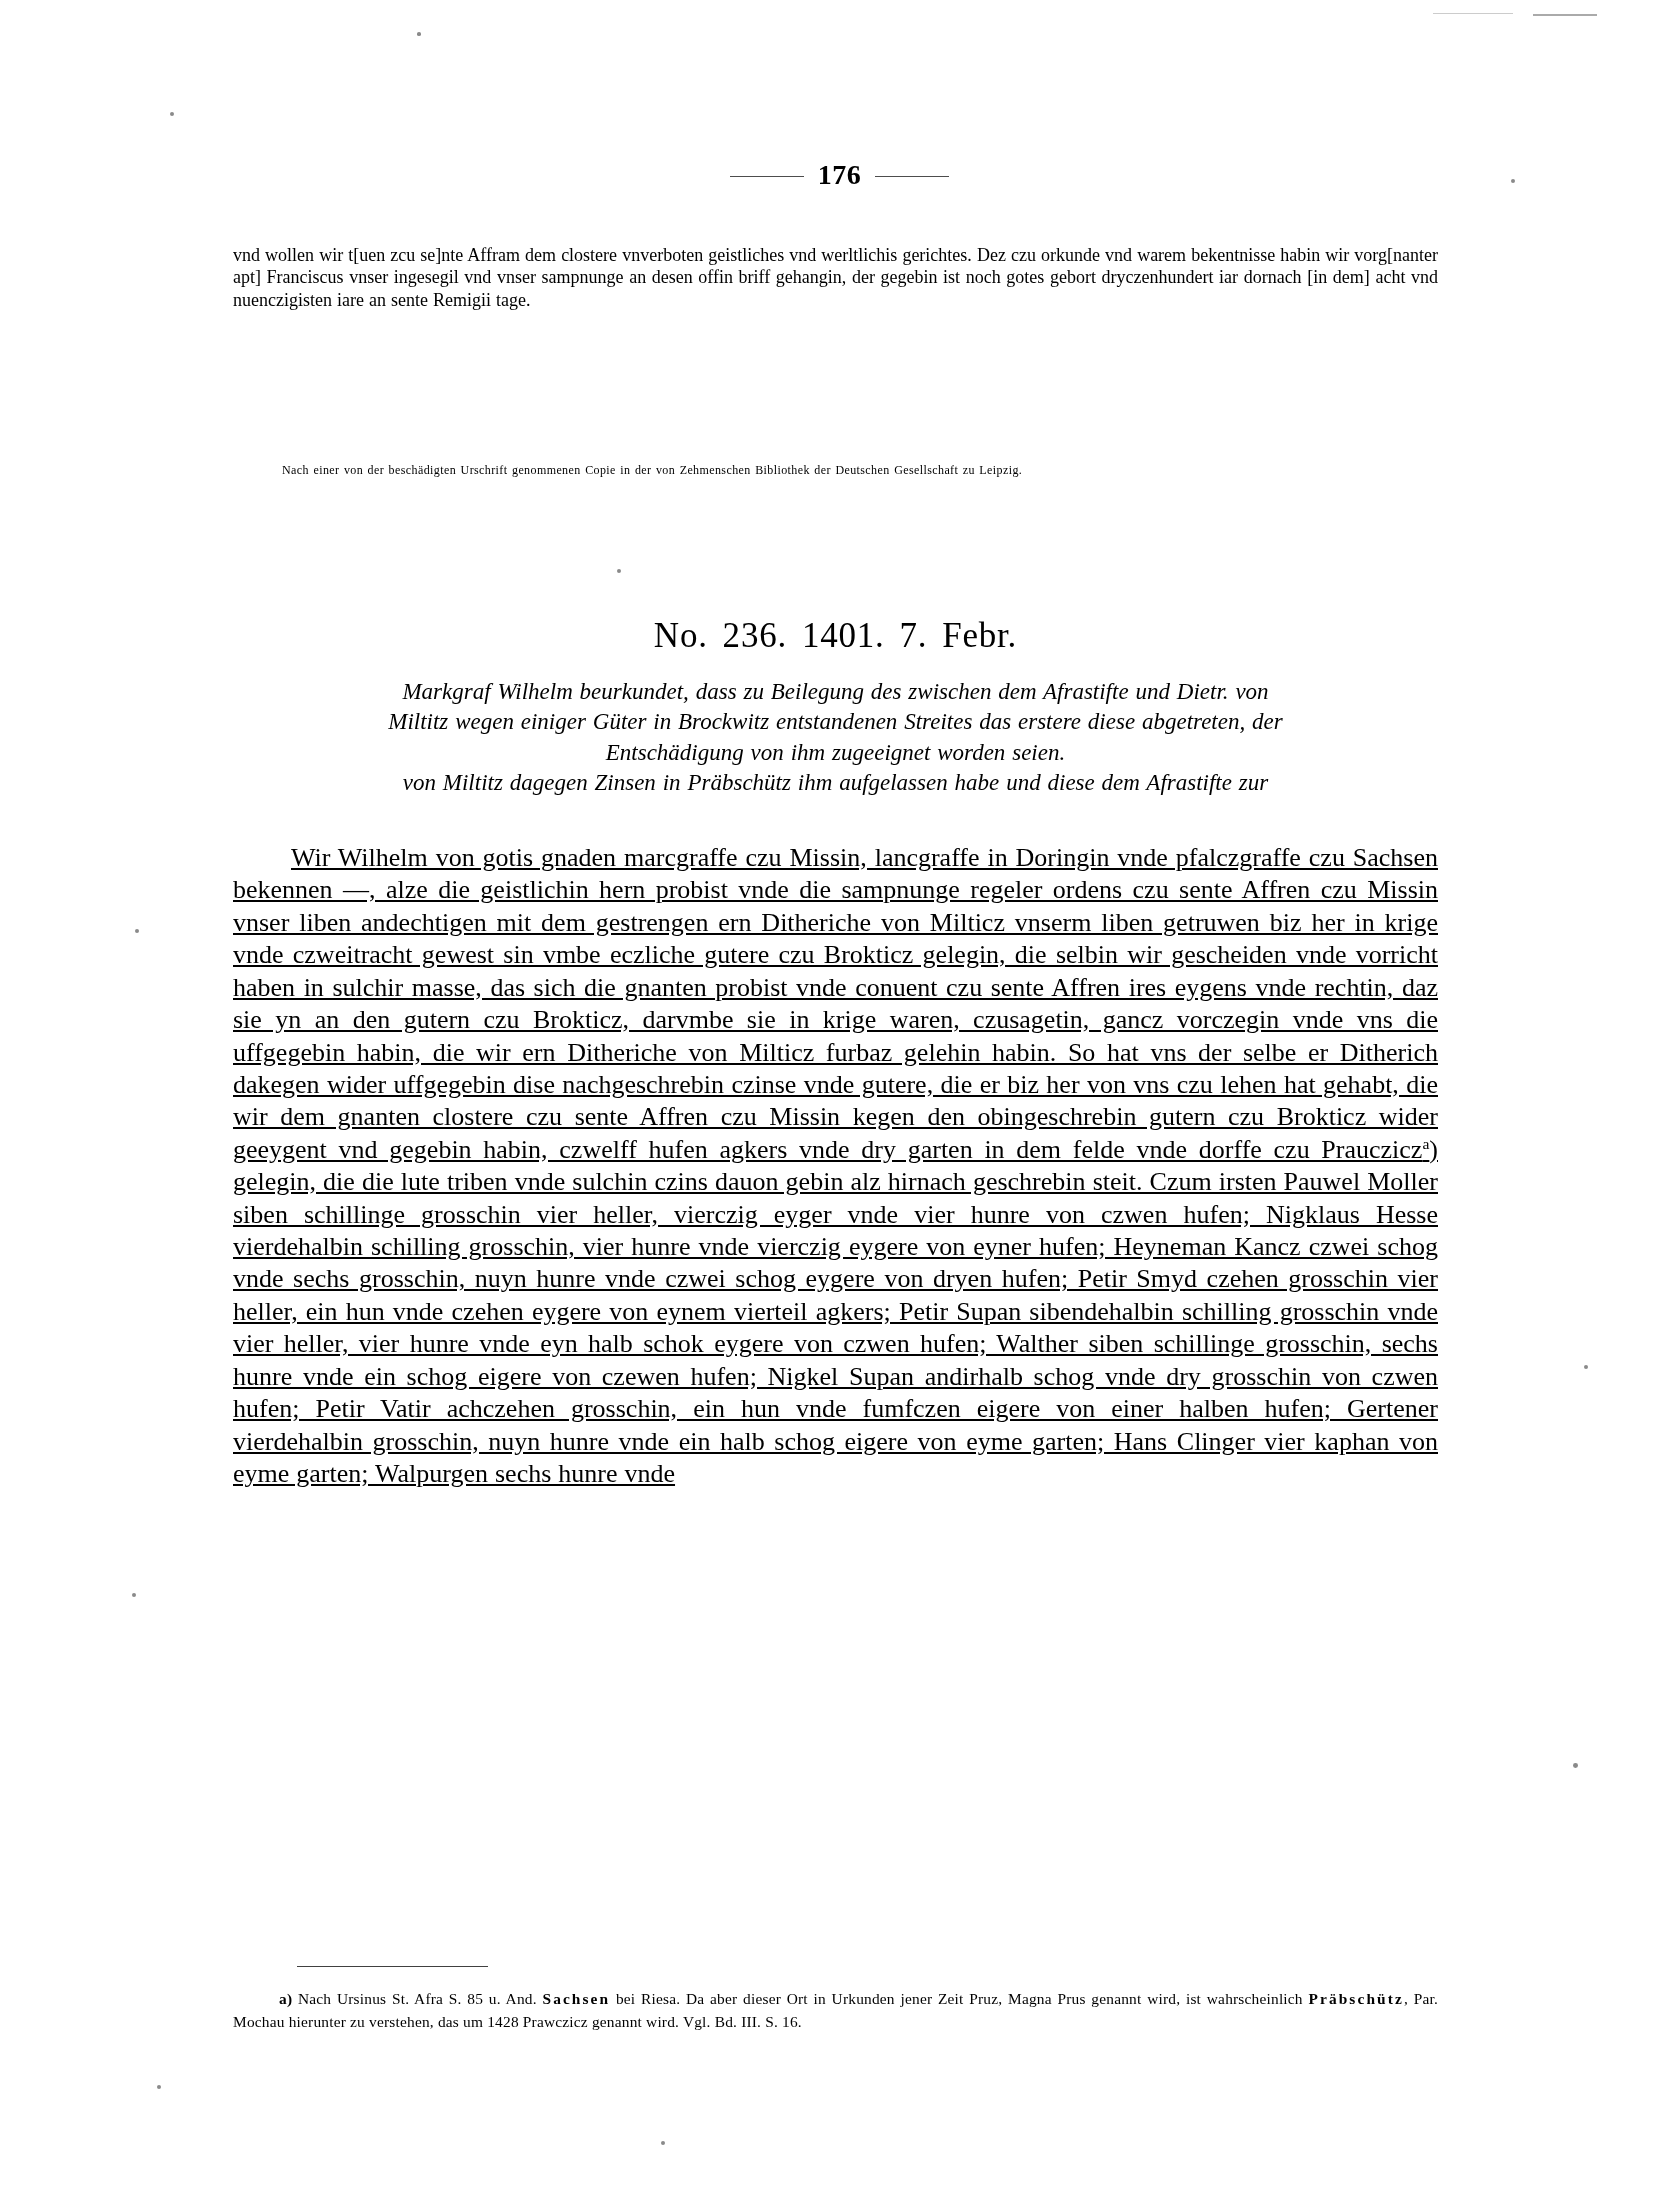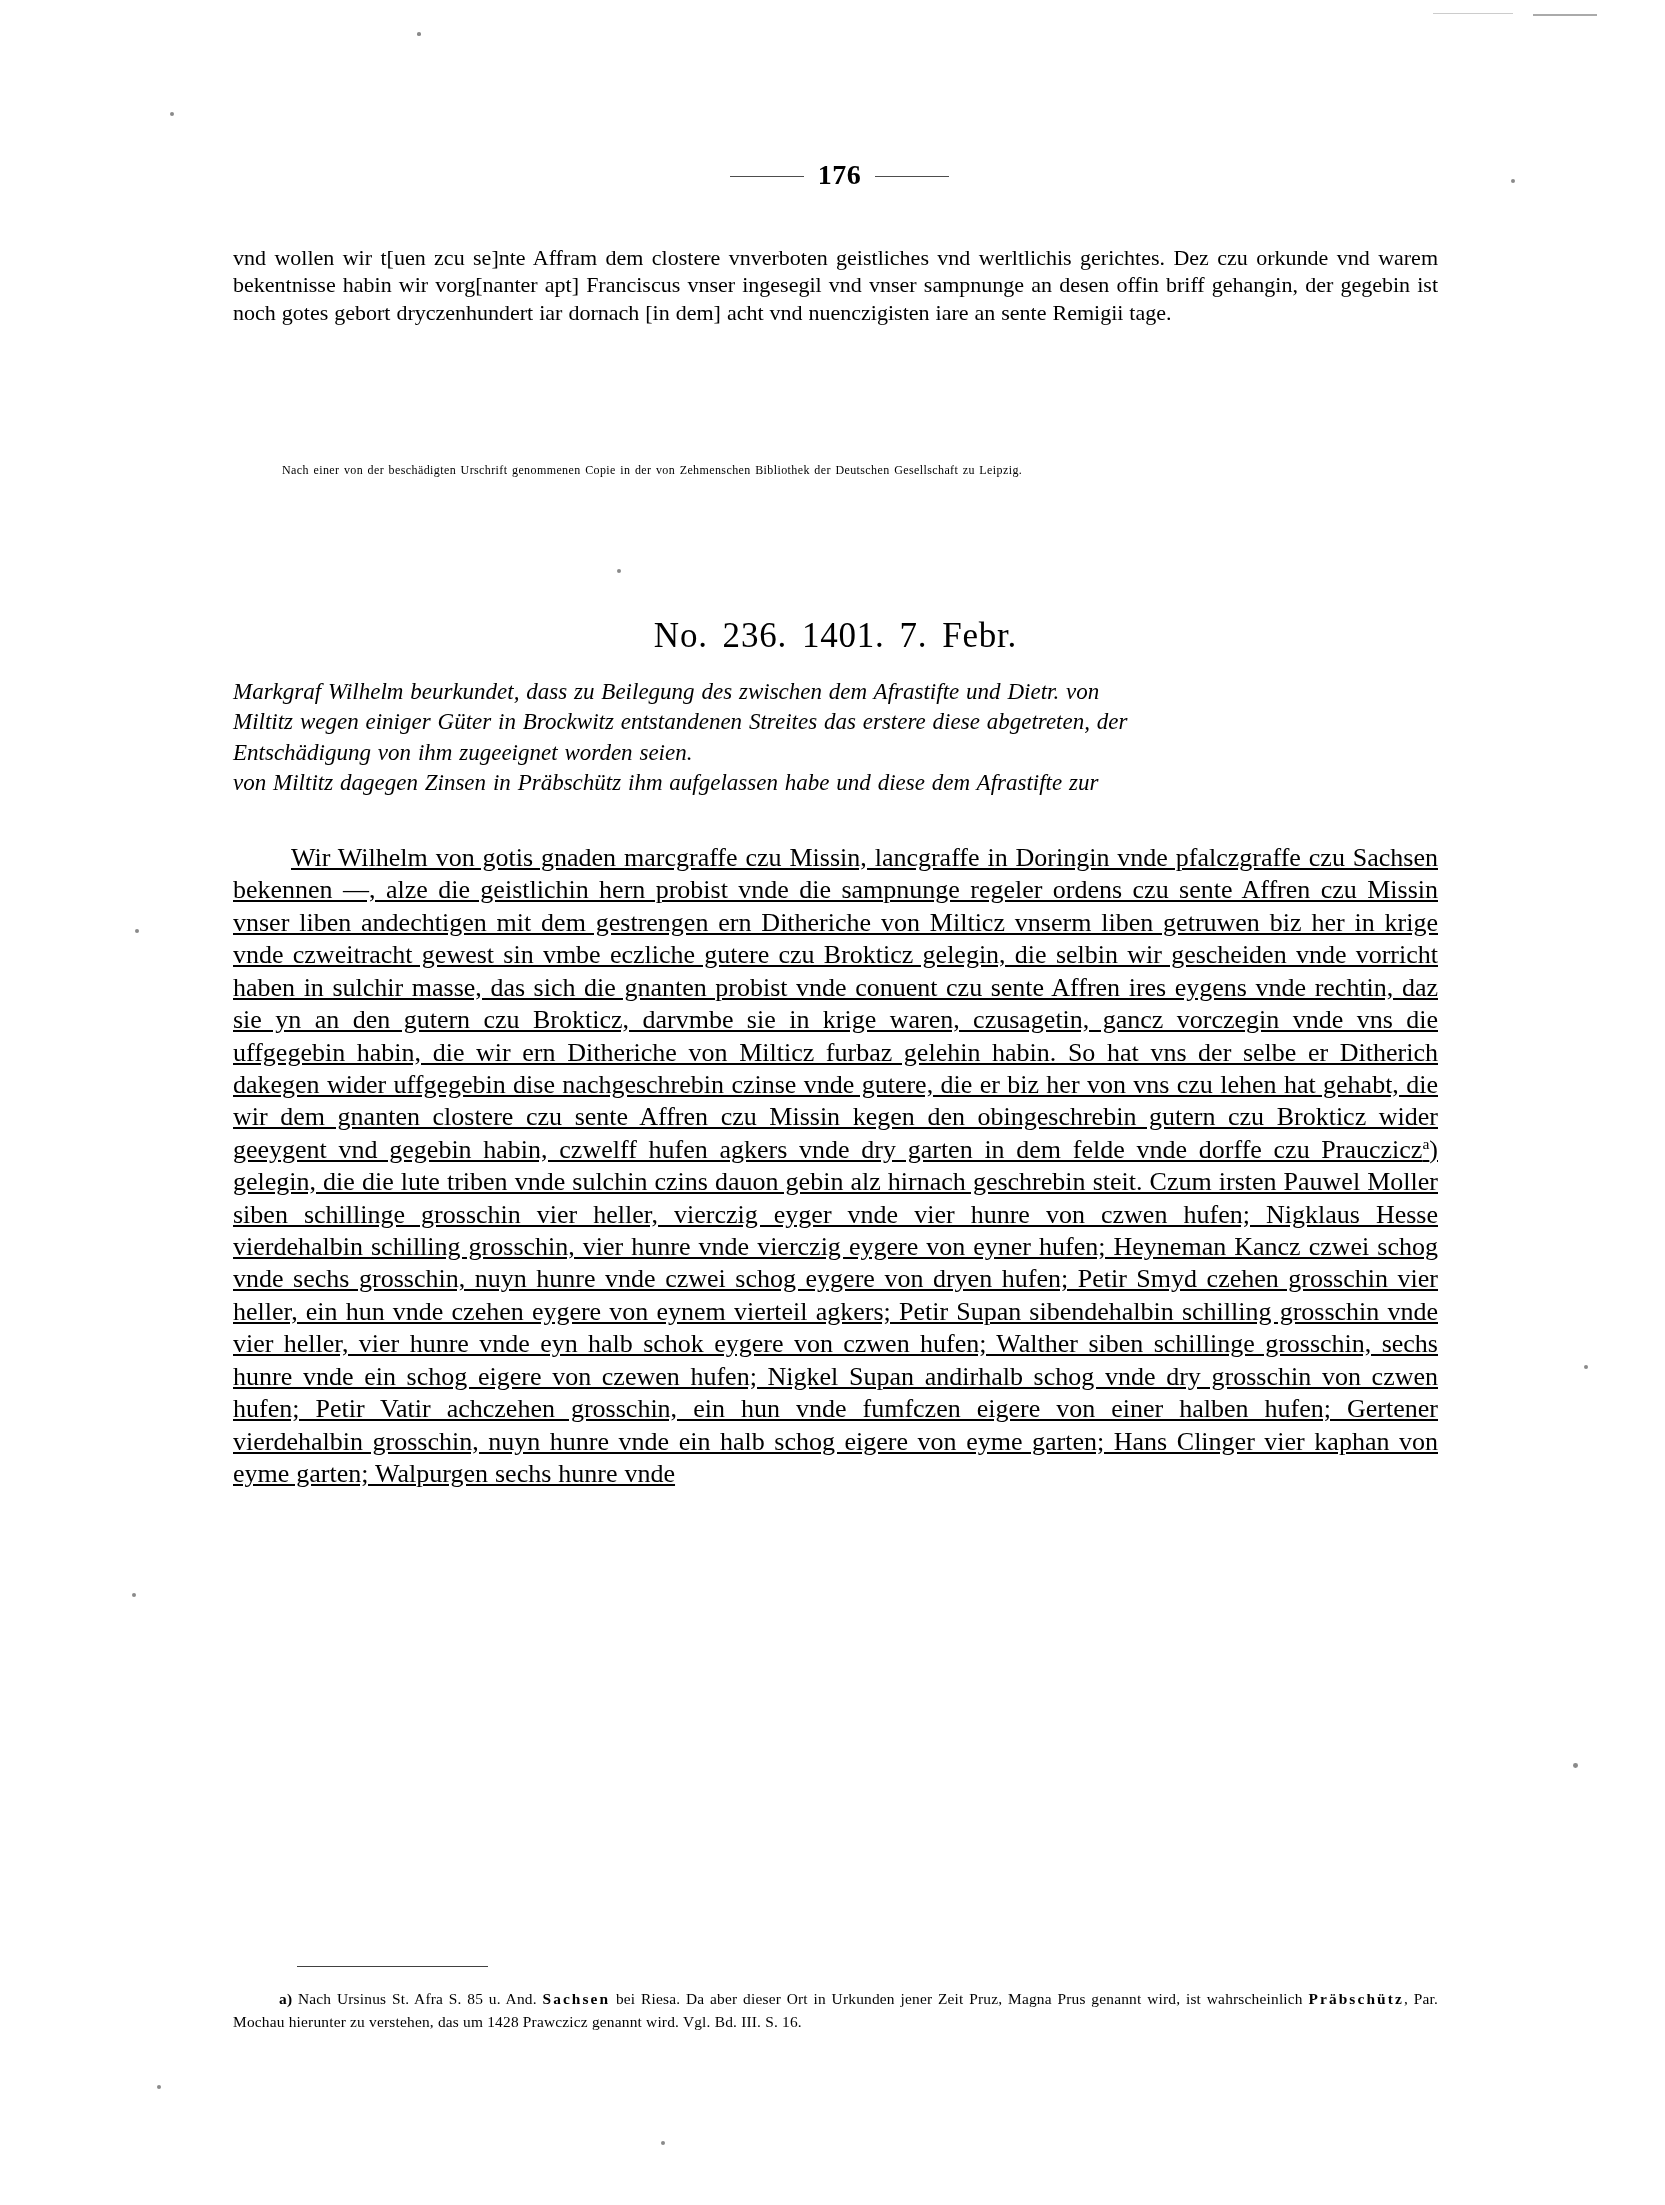--- a/index.html
+++ b/index.html
@@ -56,21 +56,21 @@
   .folio { display: inline-block; }
 
   
   .col {
     position: absolute;
     left: 233px;
     width: 1205px;
   }
 
   .body-text {
-    font-size: 22px;
+    font-size: 18px;
     line-height: 1.245;
     text-align: justify;
     text-justify: inter-word;
     word-spacing: 0.5px;
   }
   .body-text.cont { top: 244px; }
 
   .src-note {
     font-size: 12px;
     line-height: 1.38;
@@ -85,21 +85,21 @@
     font-size: 35px;
     font-weight: 400;
     letter-spacing: 0.8px;
     word-spacing: 5.3px;
   }
 
   .regest {
     font-style: italic;
     font-size: 23px;
     line-height: 1.32;
-    text-align: left;
+    text-align: center;
     word-spacing: 1.1px;
   }
 
   .charter {
     font-size: 26px;
     line-height: 1.247;
     text-align: justify;
     text-justify: inter-word;
     word-spacing: 0.5px;
     text-decoration: underline;

